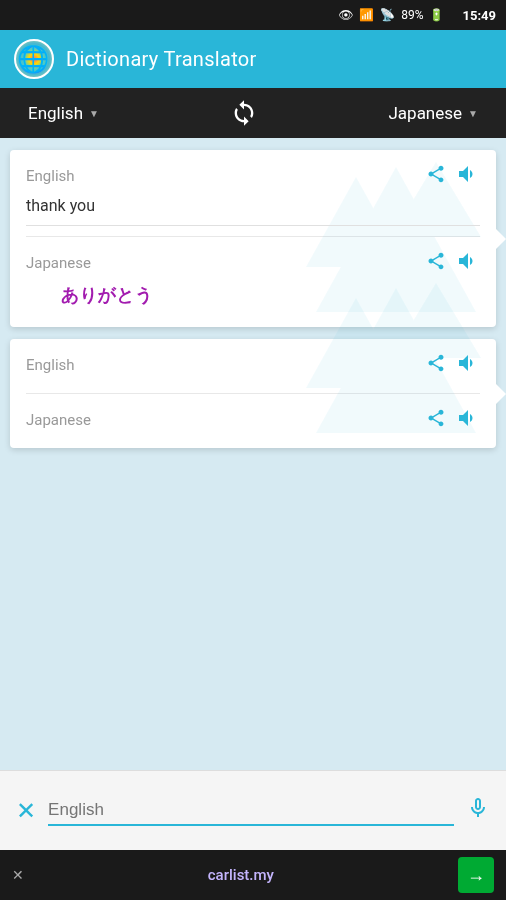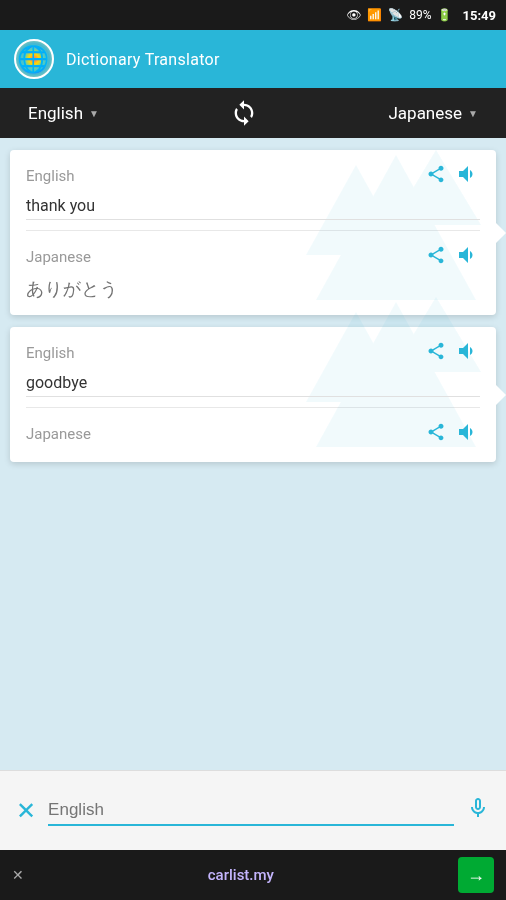--- a/index.html
+++ b/index.html
@@ -24,21 +24,21 @@
       gap: 6px;
     }
     .status-icon {
       color: white;
       font-size: 12px;
     }
     .status-time {
       color: white;
       font-size: 13px;
       font-weight: bold;
-      margin-left: 4px;
+      margin-left: 12px;
     }
     .status-battery {
       color: white;
       font-size: 12px;
     }
 
     
     #app-bar {
       width: 100%;
       height: 58px;
@@ -56,21 +56,21 @@
       flex-shrink: 0;
       background: radial-gradient(circle at 50% 50%, #ff6b6b, #ffd700, #4ecdc4, #45b7d1, #96ceb4, #ff6b9d);
       border: 2px solid #fff;
       display: flex;
       align-items: center;
       justify-content: center;
       font-size: 22px;
     }
     #app-title {
       color: white;
-      font-size: 16px;
+      font-size: 20px;
       font-weight: 400;
       letter-spacing: 0.3px;
     }
 
     
     #lang-bar {
       width: 100%;
       height: 50px;
       background: #222;
       display: flex;
@@ -155,36 +155,37 @@
       gap: 10px;
       align-items: center;
     }
     .share-icon, .audio-icon {
       color: #29b6d8;
       font-size: 18px;
       cursor: pointer;
     }
     .card-text-row {
       border-bottom: 1px solid #e0e0e0;
-      padding-bottom: 4px;
+      padding-bottom: 10px;
       margin-bottom: 2px;
     }
     .card-section:last-child .card-text-row {
       border-bottom: none;
     }
     .card-input-text {
       color: #333;
       font-size: 16px;
       font-weight: 400;
     }
     .card-translated-text {
-      color: #737373;
+      color: #a21caf;
       font-size: 18px;
-      font-weight: 400;
+      font-weight: 700;
       margin-top: 4px;
+      margin-left: 35px;
     }
     .section-divider {
       height: 1px;
       background: #e8e8e8;
       margin: 0 16px;
     }
 
     
     #input-area {
       position: absolute;
@@ -373,23 +374,20 @@
                 <path d="M18 16.08c-.76 0-1.44.3-1.96.77L8.91 12.7c.05-.23.09-.46.09-.7s-.04-.47-.09-.7l7.05-4.11c.54.5 1.25.81 2.04.81 1.66 0 3-1.34 3-3s-1.34-3-3-3-3 1.34-3 3c0 .24.04.47.09.7L8.04 9.81C7.5 9.31 6.79 9 6 9c-1.66 0-3 1.34-3 3s1.34 3 3 3c.79 0 1.5-.31 2.04-.81l7.12 4.16c-.05.21-.08.43-.08.65 0 1.61 1.31 2.92 2.92 2.92 1.61 0 2.92-1.31 2.92-2.92s-1.31-2.92-2.92-2.92z"></path>
               </svg>
           </span>
           <span class="audio-icon">
             <svg width="24" height="24" viewBox="0 0 24 24" fill="#29b6d8">
                 <path d="M3 9v6h4l5 5V4L7 9H3zm13.5 3c0-1.77-1.02-3.29-2.5-4.03v8.05c1.48-.73 2.5-2.25 2.5-4.02z"></path>
               </svg>
           </span>
         </div>
       </div>
-      <div class="card-text-row">
-        <span class="card-input-text">goodbye</span>
-      </div>
     </div>
     <div class="section-divider"></div>
 
     <div class="card-section">
       <div class="card-section-label">
         <span>Japanese</span>
         <div class="card-section-icons">
           <span class="share-icon">
             <svg width="20" height="20" viewBox="0 0 24 24" fill="#29b6d8">
                 <path d="M18 16.08c-.76 0-1.44.3-1.96.77L8.91 12.7c.05-.23.09-.46.09-.7s-.04-.47-.09-.7l7.05-4.11c.54.5 1.25.81 2.04.81 1.66 0 3-1.34 3-3s-1.34-3-3-3-3 1.34-3 3c0 .24.04.47.09.7L8.04 9.81C7.5 9.31 6.79 9 6 9c-1.66 0-3 1.34-3 3s1.34 3 3 3c.79 0 1.5-.31 2.04-.81l7.12 4.16c-.05.21-.08.43-.08.65 0 1.61 1.31 2.92 2.92 2.92 1.61 0 2.92-1.31 2.92-2.92s-1.31-2.92-2.92-2.92z"></path>

